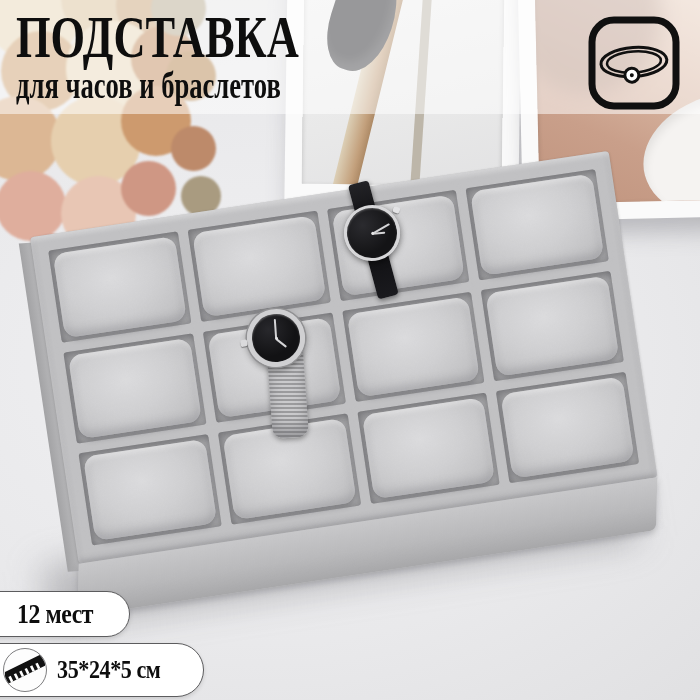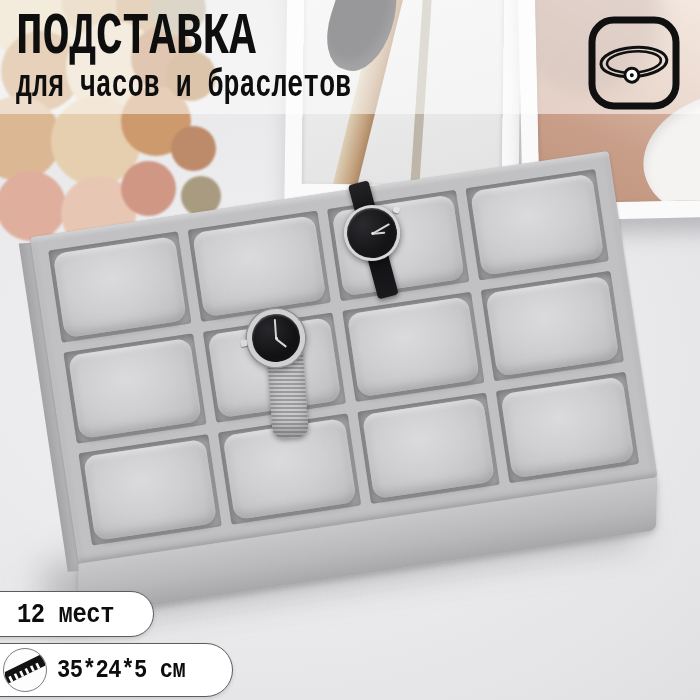--- a/index.html
+++ b/index.html
@@ -1,18 +1,18 @@
 <!DOCTYPE html>
 <html><head>
 <meta charset="utf-8">
 <style>
   html,body{margin:0;padding:0;background:#888;}
   #canvas{
     position:relative;width:700px;height:700px;overflow:hidden;
-    font-family:Liberation Mono, monospace;
+    font-family:Liberation Serif, serif;
     background:radial-gradient(130% 95% at 38% 52%, #f1f1f3 0%, #e9e9eb 42%, #e0e0e2 70%, #cccccf 100%);
   }
   
   .frame{position:absolute;background:#fafafa;box-shadow:5px 14px 22px rgba(110,110,118,.38);z-index:2;}
   .frame-inner{position:absolute;inset:17px;background:linear-gradient(165deg,#f1f1f1 0%,#e9e9e9 60%,#e2e2e3 100%);overflow:hidden;box-shadow:inset 0 2px 5px rgba(0,0,0,.18);}
   .frame1{left:286px;top:-36px;width:234px;height:238px;transform:rotate(.8deg);}
   .frame1 .stick-thin{position:absolute;left:57%;top:-8%;width:9px;height:118%;background:#bdb6a9;transform:rotate(3deg);}
   .frame1 .stick-wood{position:absolute;left:26%;top:-18%;width:24px;height:150%;background:linear-gradient(90deg,#dccfb6,#c3a07c 70%,#ad8a66);border-radius:9px;transform:rotate(13deg);}
   .frame1 .fabric{position:absolute;left:14%;top:-10%;width:62px;height:112px;background:#28282c;border-radius:46% 58% 52% 48%;transform:rotate(17deg);box-shadow:inset -6px -8px 10px rgba(255,255,255,.12);}
   .frame2{left:520px;top:-48px;width:282px;height:266px;transform:rotate(-1.3deg);}

